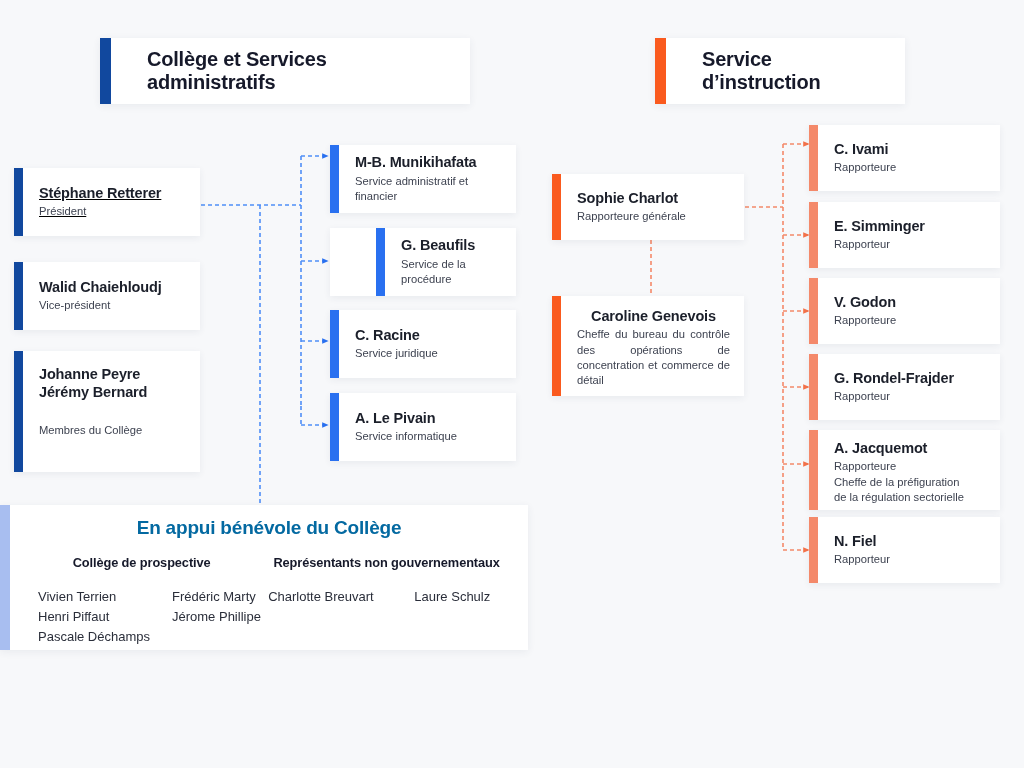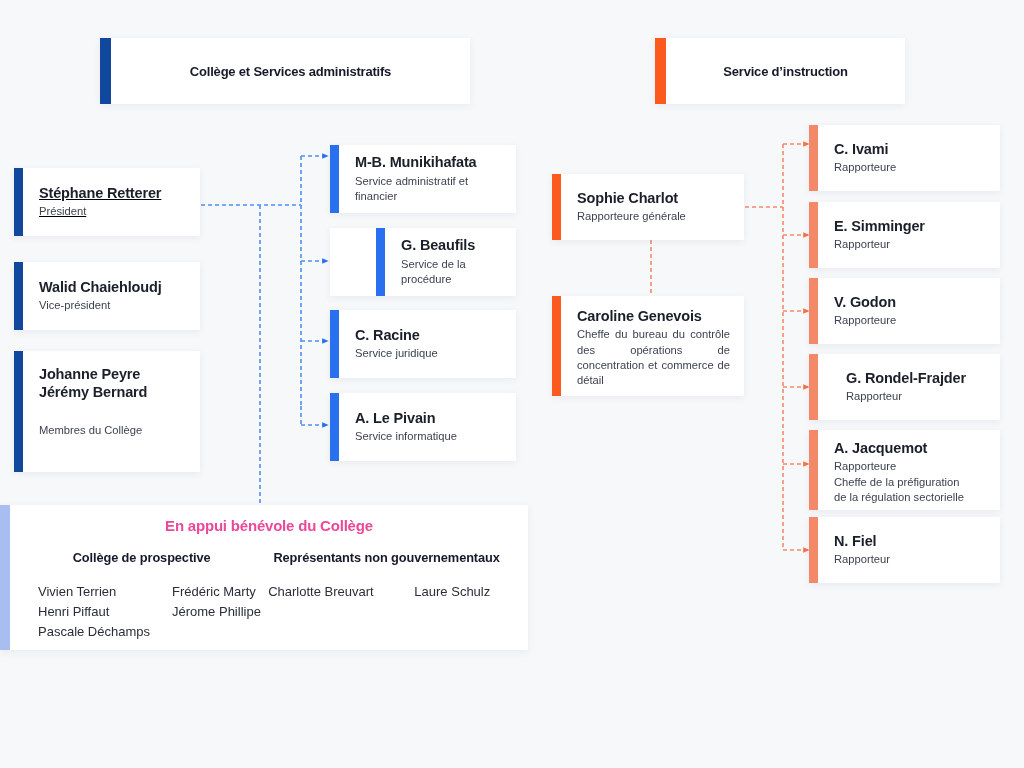--- a/index.html
+++ b/index.html
@@ -83,21 +83,21 @@
     align-items: stretch;
     box-shadow: 0 2px 8px rgba(40,55,90,0.07);
     z-index: 3;
   }
   .banner .accent { width: 11px; }
   .banner-title {
     flex: 1 1 auto;
     display: flex;
     align-items: center;
     justify-content: center;
-    font-size: 13px;
+    font-size: 20px;
     font-weight: bold;
     color: #16192a;
     letter-spacing: -0.2px;
     padding: 0 36px;
   }
 
   
   #volunteer-panel {
     position: absolute;
     left: 0px; top: 505px;
@@ -110,23 +110,23 @@
   }
   #volunteer-panel .accent { width: 10px; }
   .vp-body {
     flex: 1 1 auto;
     padding: 12px 14px 10px 14px;
     display: flex;
     flex-direction: column;
   }
   .vp-title {
     text-align: center;
-    font-size: 15px;
+    font-size: 19px;
     font-weight: bold;
-    color: #ec4899;
+    color: #0369a1;
     letter-spacing: -0.2px;
     margin-bottom: 16px;
   }
   .vp-groups {
     display: flex;
     flex: 1 1 auto;
   }
   .vp-group {
     display: flex;
     flex-direction: column;
@@ -312,21 +312,21 @@
 <div class="card" style="left:552px; top:174px; width:192px; height:66px;">
   <div class="accent" style="background:#fa5a1e;"></div>
   <div class="card-body">
     <div class="card-name">Sophie Charlot</div>
     <div class="card-role">Rapporteure générale</div>
   </div>
 </div>
 
 <div class="card" style="left:552px; top:296px; width:192px; height:100px;">
   <div class="accent" style="background:#fa5a1e;"></div>
-  <div class="card-body" style="justify-content:flex-start; padding-top:11px;">
+  <div class="card-body" style="justify-content:flex-start; padding-top:11px;align-items:center;">
     <div class="card-name">Caroline Genevois</div>
     <div class="card-role justified">Cheffe du bureau du contrôle des opérations de concentration et commerce de détail</div>
   </div>
 </div>
 
 <div class="card" style="left:809px; top:125px; width:191px; height:66px;">
   <div class="accent" style="background:#f4896a;"></div>
   <div class="card-body">
     <div class="card-name">C. Ivami</div>
     <div class="card-role">Rapporteure</div>
@@ -342,21 +342,21 @@
 </div>
 
 <div class="card" style="left:809px; top:278px; width:191px; height:66px;">
   <div class="accent" style="background:#f4896a;"></div>
   <div class="card-body">
     <div class="card-name">V. Godon</div>
     <div class="card-role">Rapporteure</div>
   </div>
 </div>
 
-<div class="card" style="left:809px; top:354px; width:191px; height:66px;gap:12px;">
+<div class="card" style="left:809px; top:354px; width:191px; height:66px;">
   <div class="accent" style="background:#f4896a;"></div>
   <div class="card-body">
     <div class="card-name">G. Rondel-Frajder</div>
     <div class="card-role">Rapporteur</div>
   </div>
 </div>
 
 <div class="card" style="left:809px; top:430px; width:191px; height:80px;">
   <div class="accent" style="background:#f4896a;"></div>
   <div class="card-body" style="justify-content:flex-start; padding-top:9px;">

